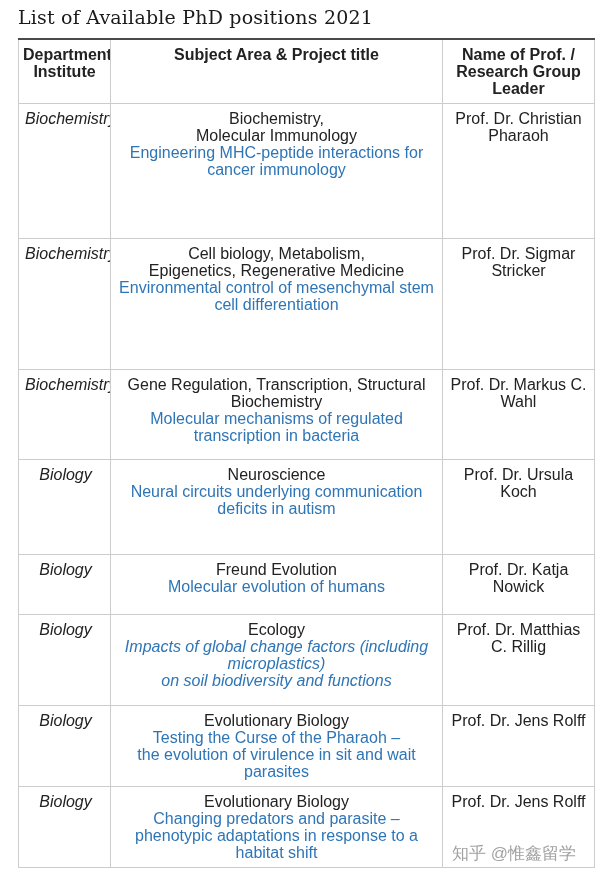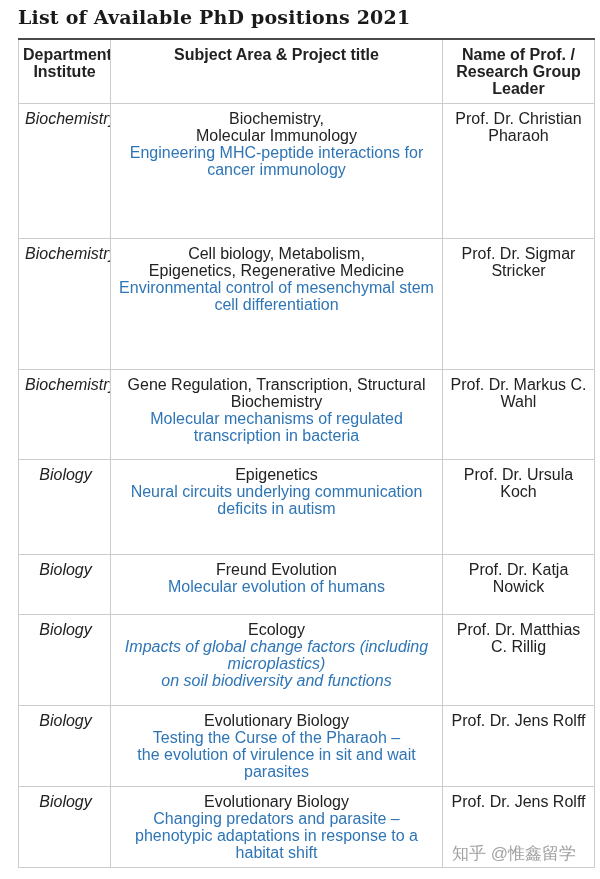--- a/index.html
+++ b/index.html
@@ -9,21 +9,21 @@
     --text:#222222;
     --wm:#8a8a8a;
   }
   html,body{margin:0;padding:0;}
   body{
     width:600px;height:879px;overflow:hidden;position:relative;
     background:#ffffff;font-family:"Liberation Sans",sans-serif;color:var(--text);
   }
   .title{
     font-family:"DejaVu Serif",serif;
-    font-size:19px;font-weight:700;color:#1a1a1a;
+    font-size:19px;font-weight:400;color:#1a1a1a;
     margin:6px 0 0 18px;letter-spacing:0.2px;
   }
   table.positions{
     position:absolute;left:18px;top:38px;width:576px;
     border-collapse:collapse;table-layout:fixed;
     border-top:2px solid var(--topborder);
   }
   col.c1{width:92px;} col.c2{width:332px;} col.c3{width:152px;}
   th,td{
     border:1px solid var(--border);
@@ -105,21 +105,21 @@
     <td class="subj-cell">
       <div class="subject">Gene Regulation, Transcription, Structural Biochemistry</div>
       <div class="project">Molecular mechanisms of regulated transcription in bacteria</div>
     </td>
     <td class="name-cell">Prof. Dr. Markus C. Wahl</td>
   </tr>
 
   <tr>
     <td class="dept">Biology</td>
     <td class="subj-cell">
-      <div class="subject">Epigenetics</div>
+      <div class="subject">Neuroscience</div>
       <div class="project">Neural circuits underlying communication deficits in autism</div>
     </td>
     <td class="name-cell">Prof. Dr. Ursula Koch</td>
   </tr>
 
   <tr>
     <td class="dept">Biology</td>
     <td class="subj-cell">
       <div class="subject">Freund Evolution</div>
       <div class="project">Molecular evolution of humans</div>

